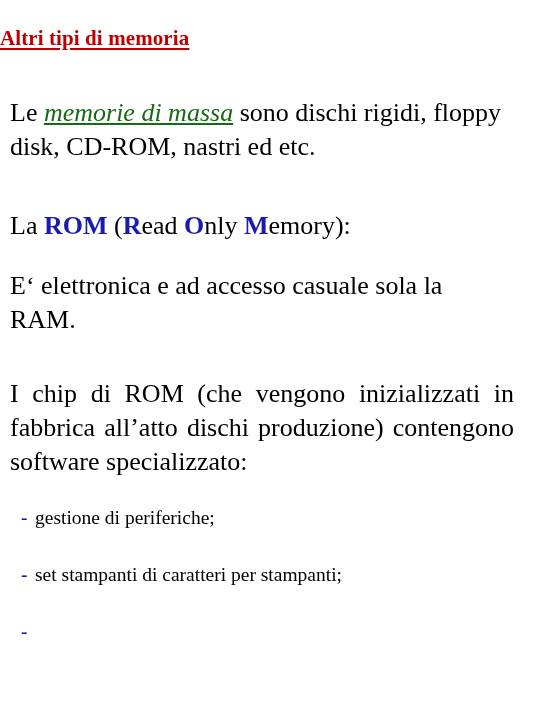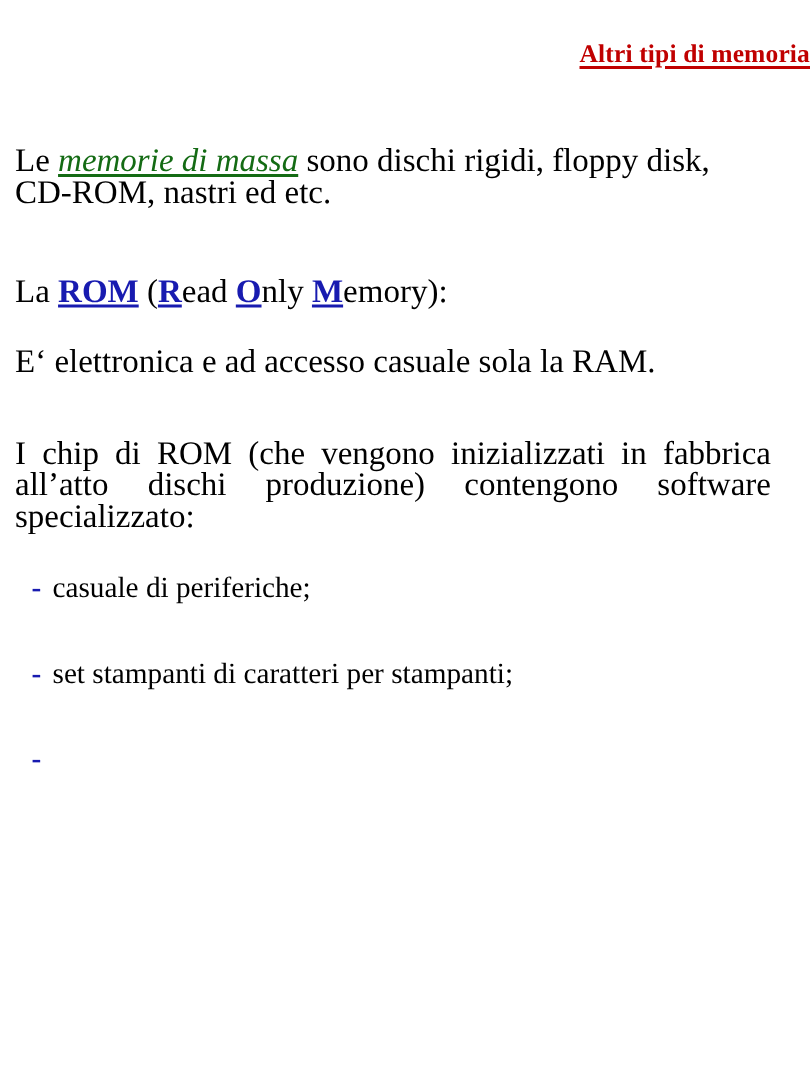--- a/index.html
+++ b/index.html
@@ -23,22 +23,22 @@
     background: #ffffff;
     box-sizing: border-box;
   }
 
   
   .slide-title {
     position: absolute;
     left: 0;
     top: 26px;
     width: 540px;
-    text-align: right;
-    font-size: 17px;
+    text-align: left;
+    font-size: 21px;
     font-weight: bold;
     color: #c00000;
     letter-spacing: 0.1px;
     line-height: 1.15;
   }
   .slide-title .t-underline {
     text-decoration: underline;
     text-underline-offset: 3px;
     text-decoration-thickness: 2px;
   }
@@ -46,22 +46,22 @@
   
   .body-area {
     position: absolute;
     left: 10px;
     top: 96px;
     width: 504px;
   }
 
   p.para {
     margin: 0;
-    font-size: 22px;
-    line-height: 21px;
+    font-size: 26px;
+    line-height: 34px;
     color: #000000;
   }
   p.justify {
     text-align: justify;
     text-align-last: left;
   }
 
   
   .gap-lg { height: 45px; }
   .gap-md { height: 26px; }
@@ -70,21 +70,20 @@
   
   .green-it {
     color: #146b14;
     font-style: italic;
     text-decoration: underline;
     text-underline-offset: 2px;
   }
   .blue-b {
     color: #181bb0;
     font-weight: bold;
-    text-decoration: underline;
   }
   .uline {
     text-underline-offset: 2px;
   }
 
   
   ul.dash-list {
     list-style: none;
     margin: 0;
     padding: 0;
@@ -131,21 +130,21 @@
 
 
     <div class="gap-sm"></div>
 
     <p class="para justify">I chip di ROM (che vengono inizializzati in fabbrica all’atto dischi produzione) contengono software specializzato:</p>
 
     <div class="gap-md"></div>
 
     <ul class="dash-list">
       <li>
-        <span class="dash">-</span><span>casuale di periferiche;</span>
+        <span class="dash">-</span><span>gestione di periferiche;</span>
       </li>
       <li>
         <span class="dash">-</span><span>set stampanti di caratteri per stampanti;</span>
       </li>
       <li>
         <span class="dash">-</span>
       </li>
     </ul>
 
   </div>

